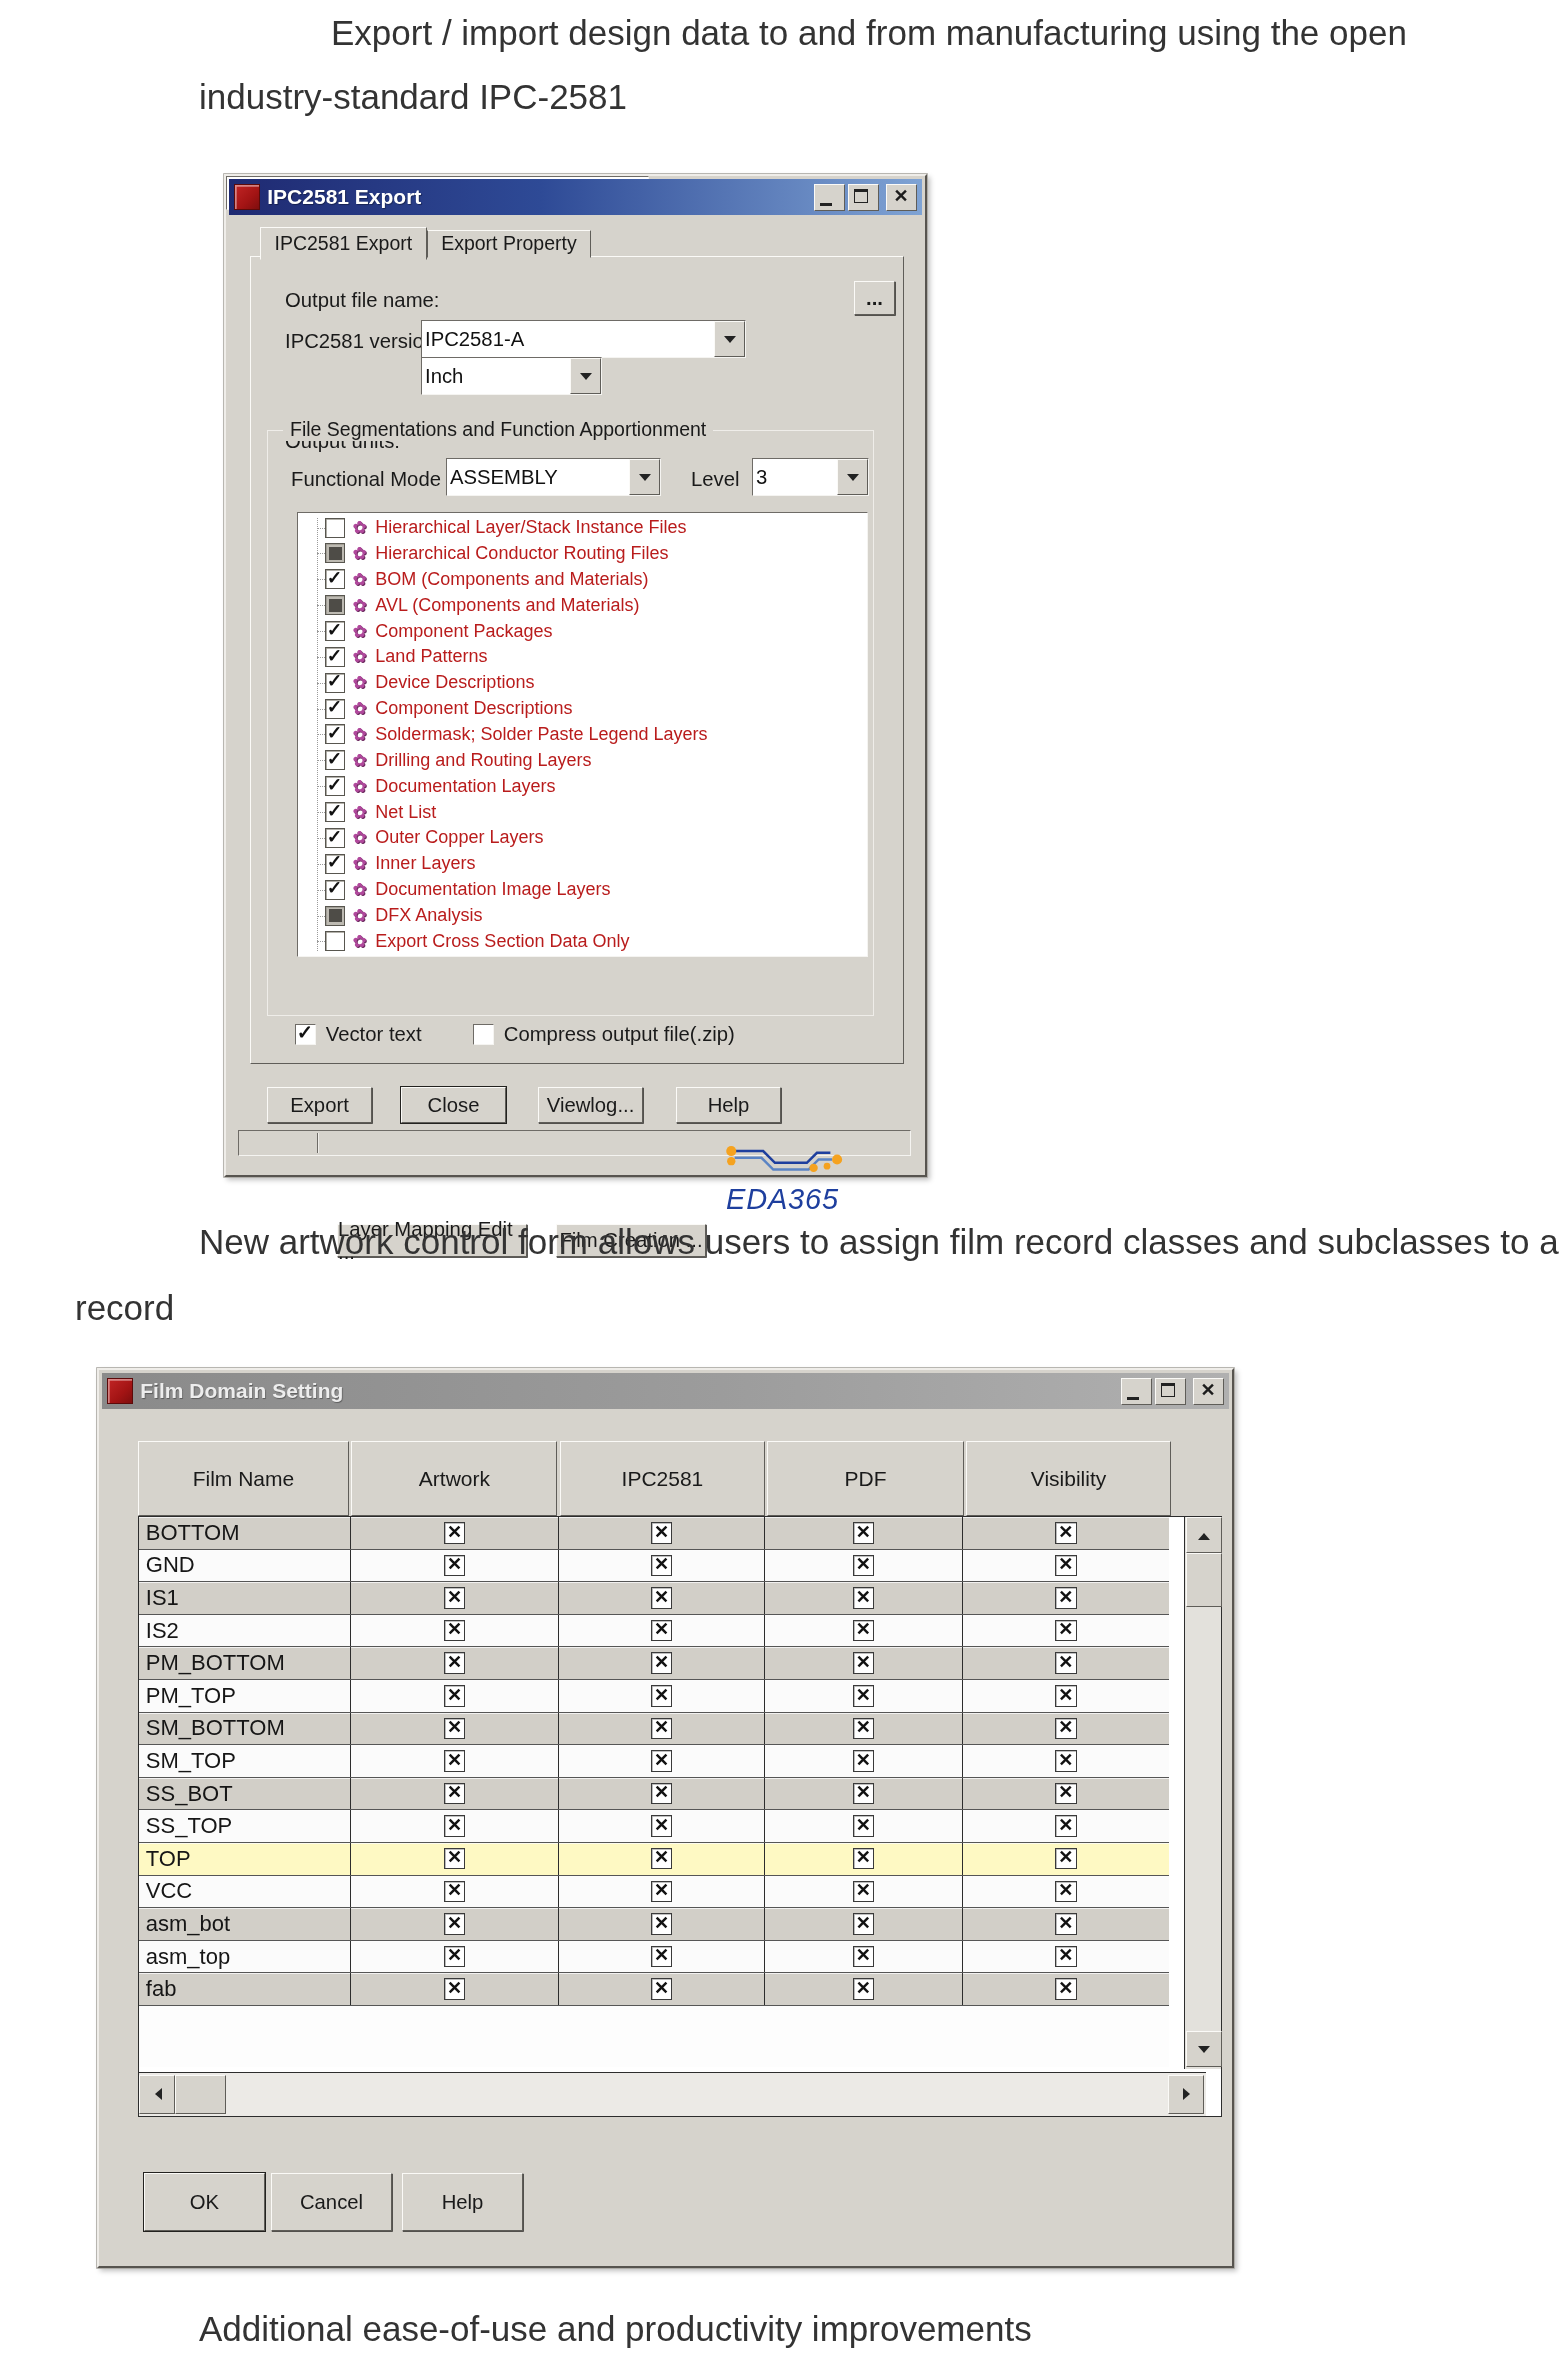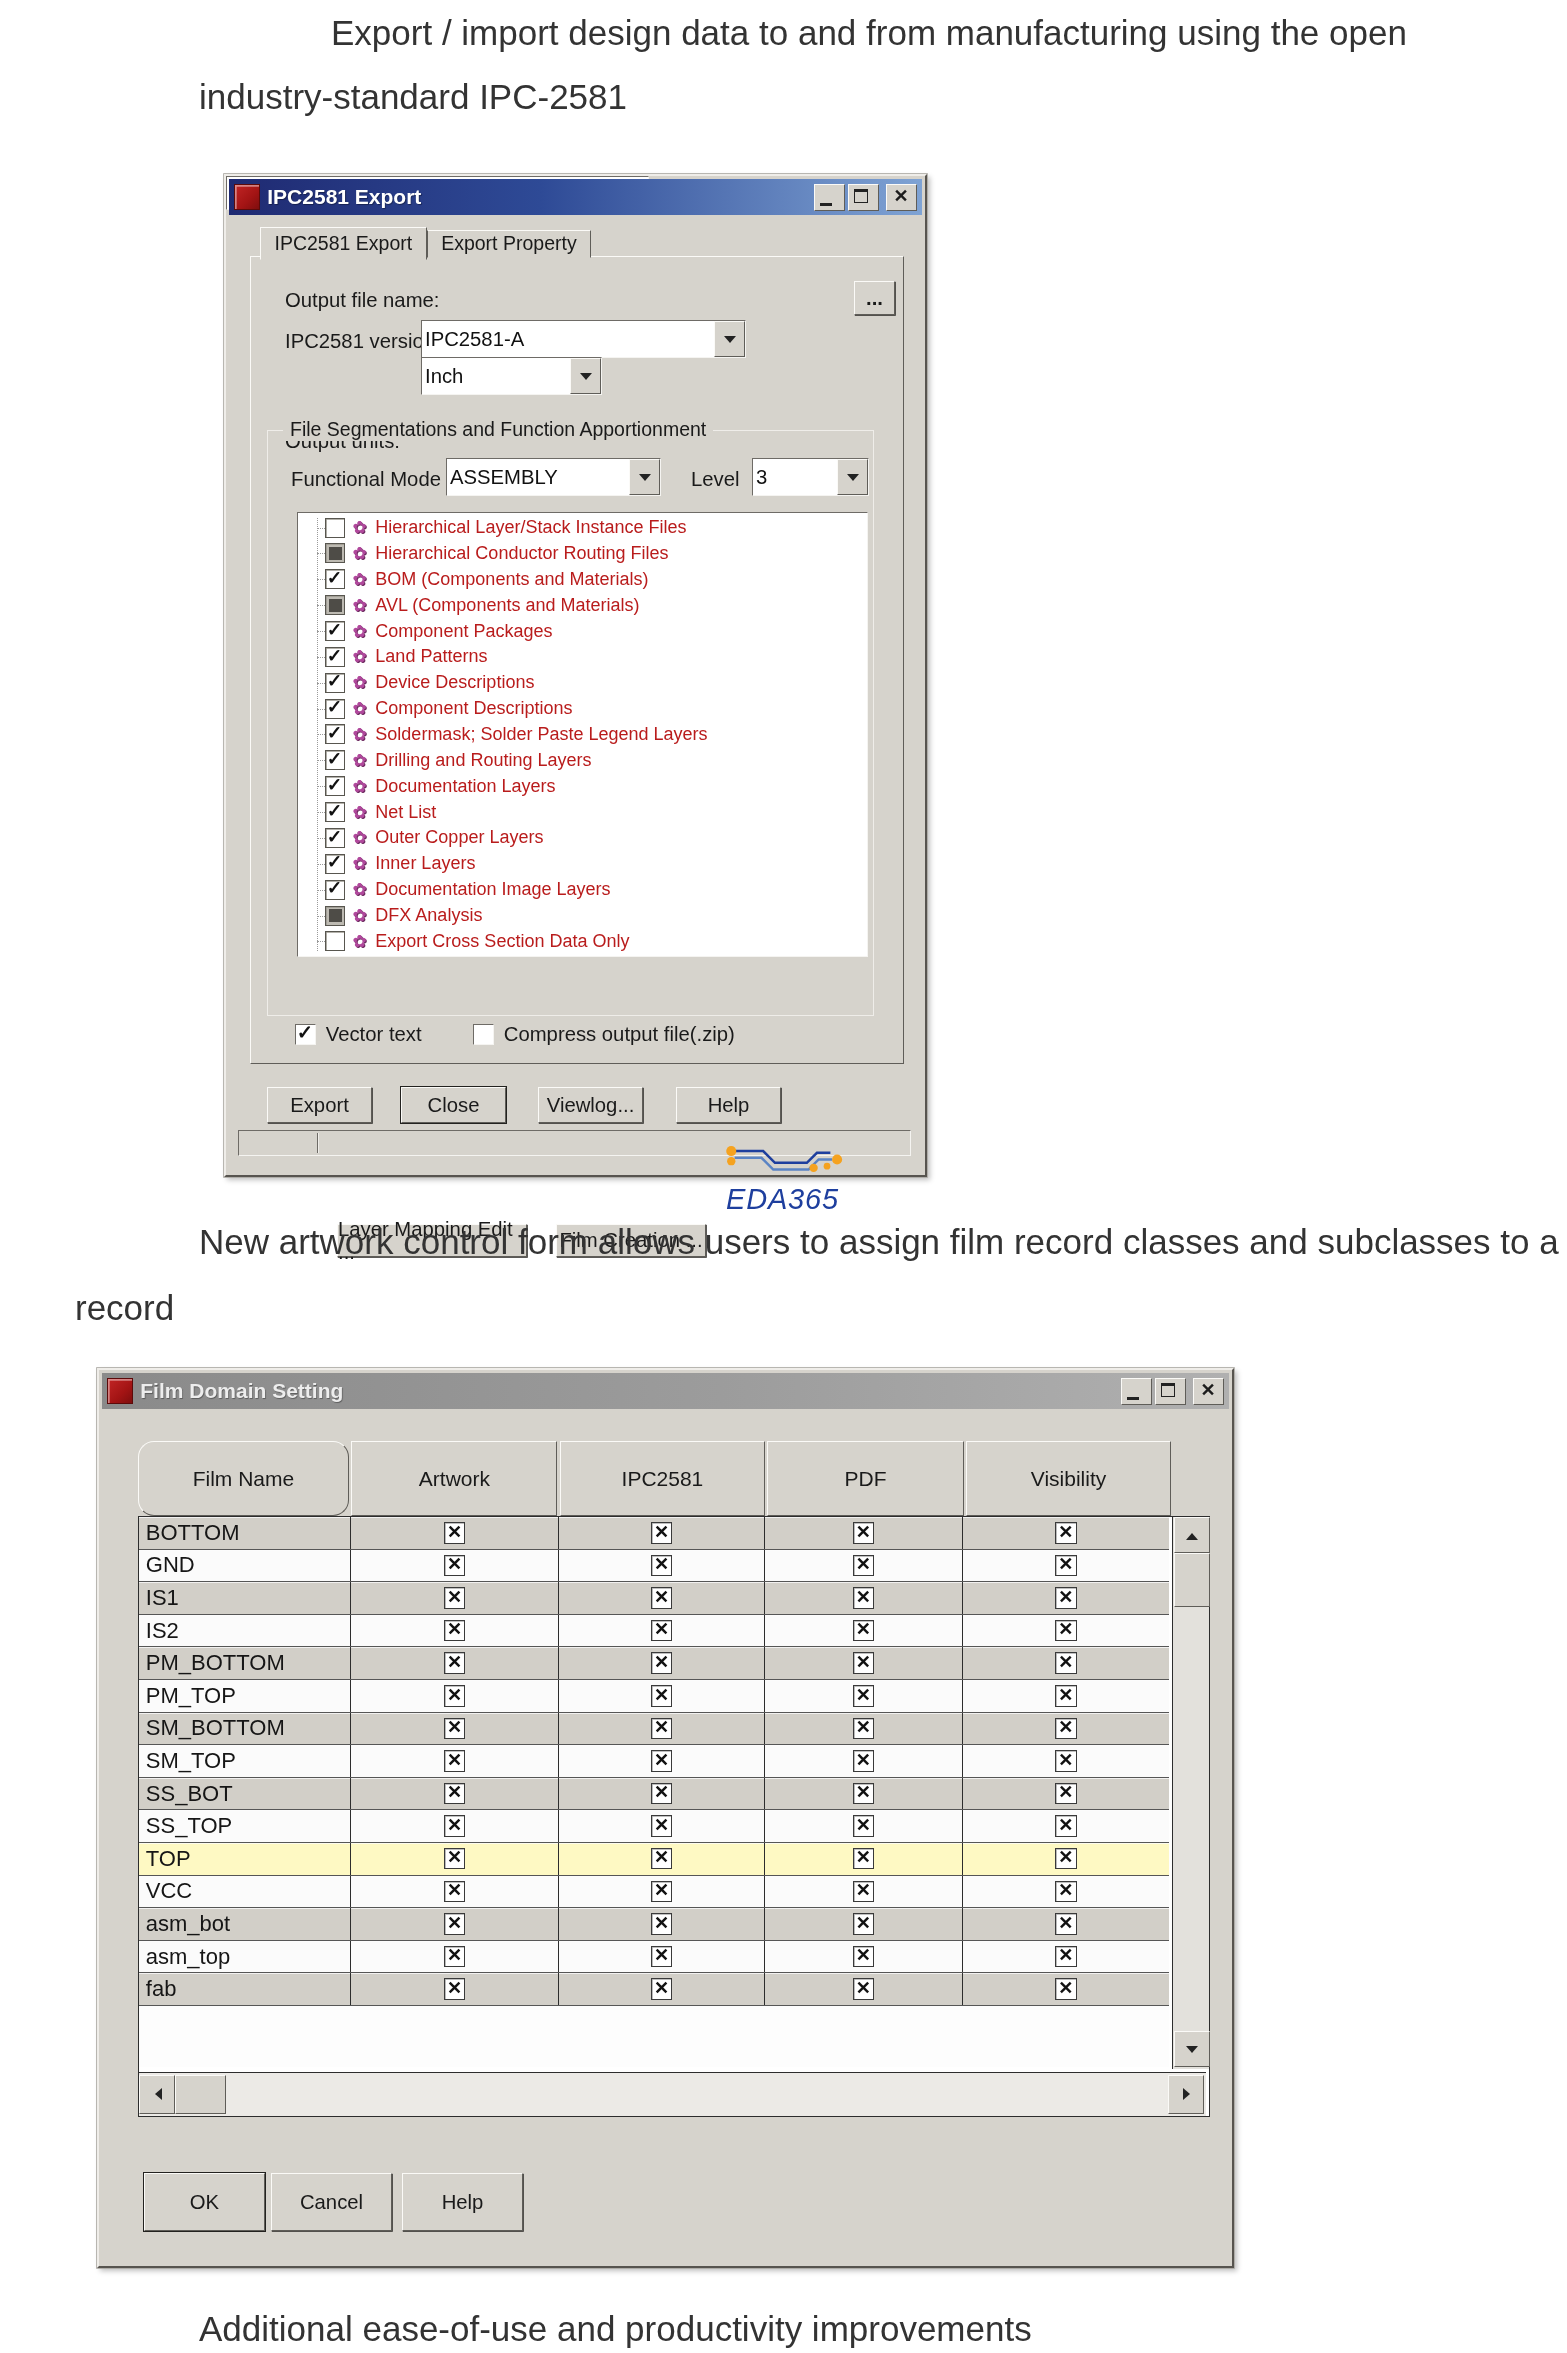--- a/index.html
+++ b/index.html
@@ -122,27 +122,27 @@
   .eda-logo{position:absolute;left:715px;top:1141px;width:135px;text-align:center;}
   .eda-logo svg{display:block;margin:0 auto;}
   .eda-text{font-size:29px;font-weight:500;color:#1e3f9e;letter-spacing:0.8px;font-style:italic;}
 
   
   #film-dlg{left:97px;top:1368px;width:1133px;height:896px;}
   .fheaders{position:absolute;left:39px;top:71px;width:1033px;height:75px;display:flex;gap:2.5px;}
   .fh{background:#d6d3cc;border:1.7px solid;border-color:#fbfaf7 #5f5d58 #5f5d58 #fbfaf7;
       display:flex;align-items:center;justify-content:center;font-size:21px;color:#1a1a1a;
       box-sizing:border-box;}
-  .fheaders .fh:nth-child(1){width:213px;border-radius:16px;}
+  .fheaders .fh:nth-child(1){width:213px;}
   .fheaders .fh:nth-child(2){width:208px;}
   .fheaders .fh:nth-child(3){width:207px;}
   .fheaders .fh:nth-child(4){width:198px;}
   .fheaders .fh:nth-child(5){width:207px;}
   .table-wrap{position:absolute;left:39px;top:146px;width:1070px;height:599px;
-              border:1.7px solid #2d2d2d;background:#fff;}
+              border:1.7px solid #2d2d2d;background:#fff;padding-left:12px;}
   .frows{position:absolute;left:0;top:0;width:1030px;height:489px;display:flex;flex-direction:column;}
   .frow{flex:1 1 0;display:flex;border-bottom:1.7px solid #565656;box-shadow:inset 0 0.8px 0 #fdfdfd;}
   .frow:nth-child(odd){background:#d2cfc8;}
   .frow:nth-child(even){background:#fbfbfb;}
   .frow.selected{background:#fef9c3;}
   .fcell{display:flex;align-items:center;box-sizing:border-box;}
   .fcol-name{width:213px;padding-left:6.8px;font-size:22px;color:#161616;border-right:1.7px solid #2d2d2d;}
   .fcol-a{width:208px;border-right:1.7px solid #2d2d2d;justify-content:center;}
   .fcol-i{width:207px;border-right:1.7px solid #2d2d2d;justify-content:center;}
   .fcol-p{width:198px;border-right:1.7px solid #2d2d2d;justify-content:center;}

